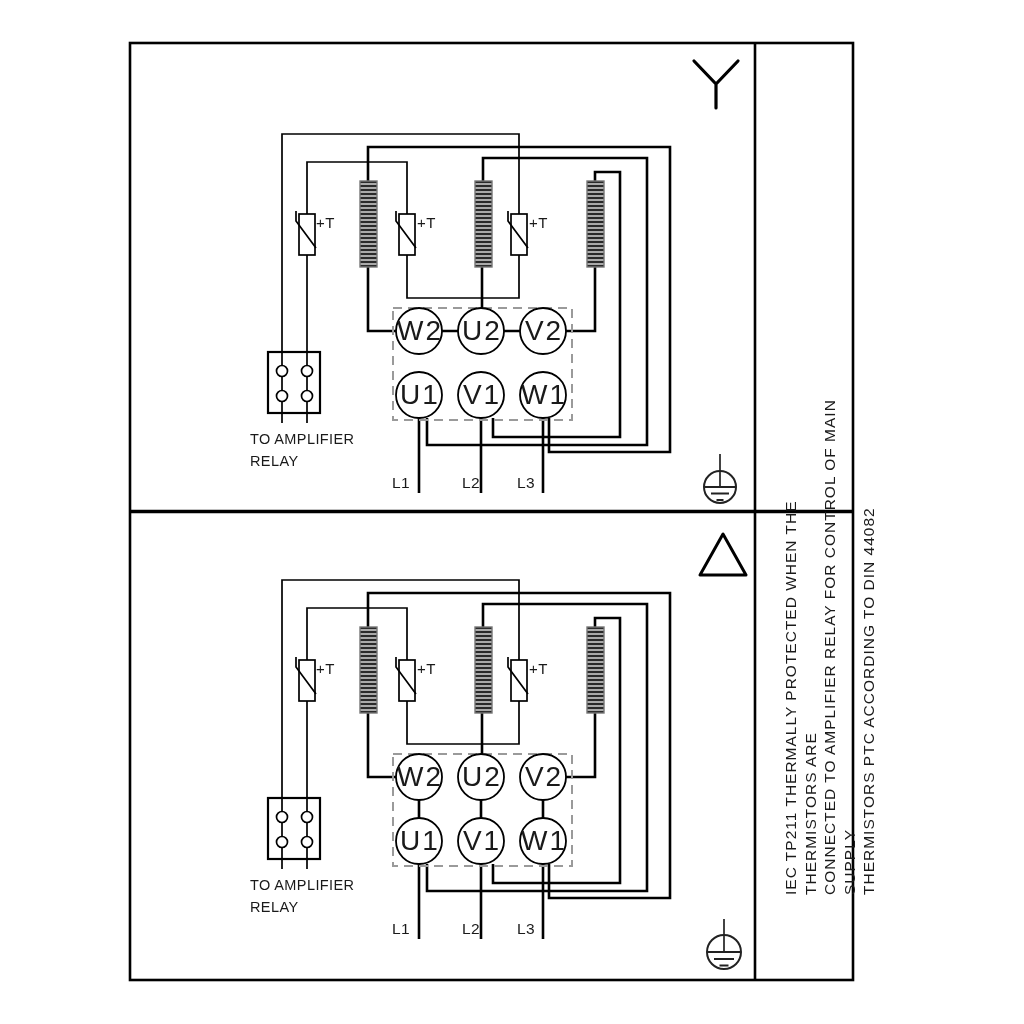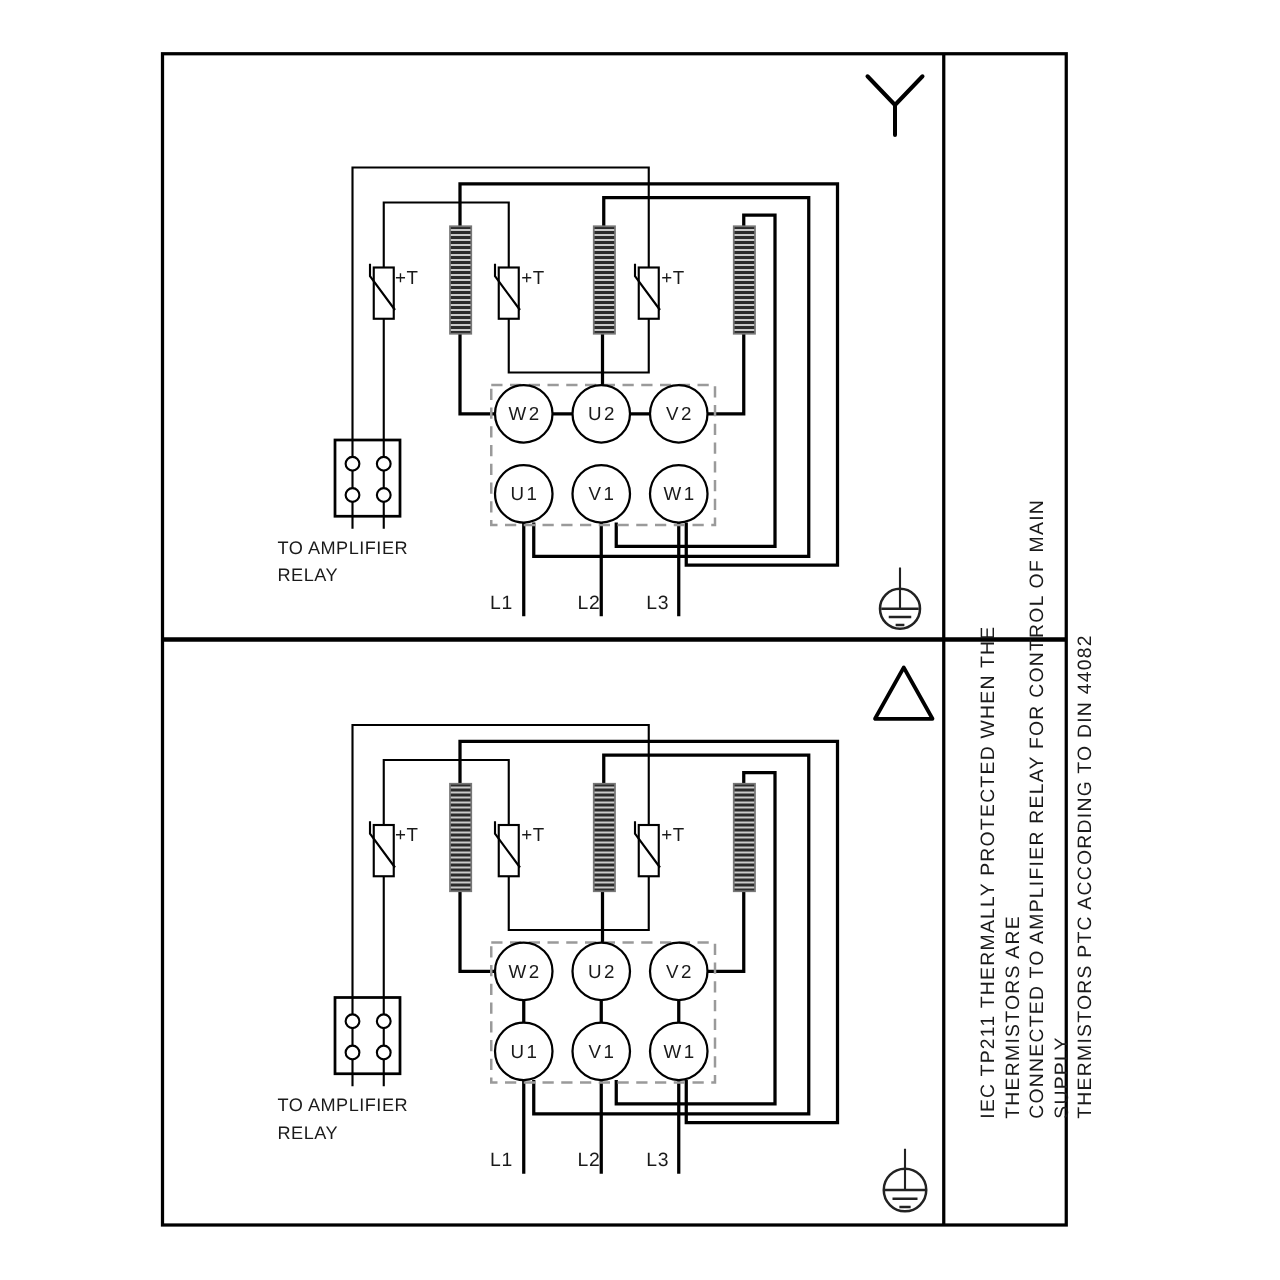--- a/index.html
+++ b/index.html
@@ -1,23 +1,23 @@
 <!DOCTYPE html>
 <html><head>
 <meta charset="utf-8">
 <style>
   html,body{margin:0;padding:0;background:#fff;}
   #page{position:relative;width:1024px;height:1024px;background:#fff;
         font-family:"Liberation Sans", sans-serif;color:#1a1a1a;overflow:hidden;}
   svg{position:absolute;left:0;top:0;}
   .lbl{position:absolute;color:#1a1a1a;white-space:nowrap;}
   .term{width:46px;height:46px;display:flex;align-items:center;justify-content:center;
-        font-size:15px;letter-spacing:2px;padding-left:2px;box-sizing:border-box;}
+        font-size:28px;letter-spacing:2px;padding-left:2px;box-sizing:border-box;}
   .tplus{font-size:15px;letter-spacing:0.5px;}
-  .relaycap{font-size:14.5px;letter-spacing:0.4px;}
+  .relaycap{font-size:14.5px;letter-spacing:0.4px;margin-left:28px;}
   .supply{font-size:15.5px;letter-spacing:0.5px;font-weight:400;}
   .note{position:absolute;left:781px;top:895px;width:516px;
         transform:rotate(-90deg);transform-origin:0 0;
         font-size:15.5px;line-height:19.6px;letter-spacing:1px;color:#1a1a1a;}
 </style>
 </head>
 <body>
 
 <div id="page">
 

